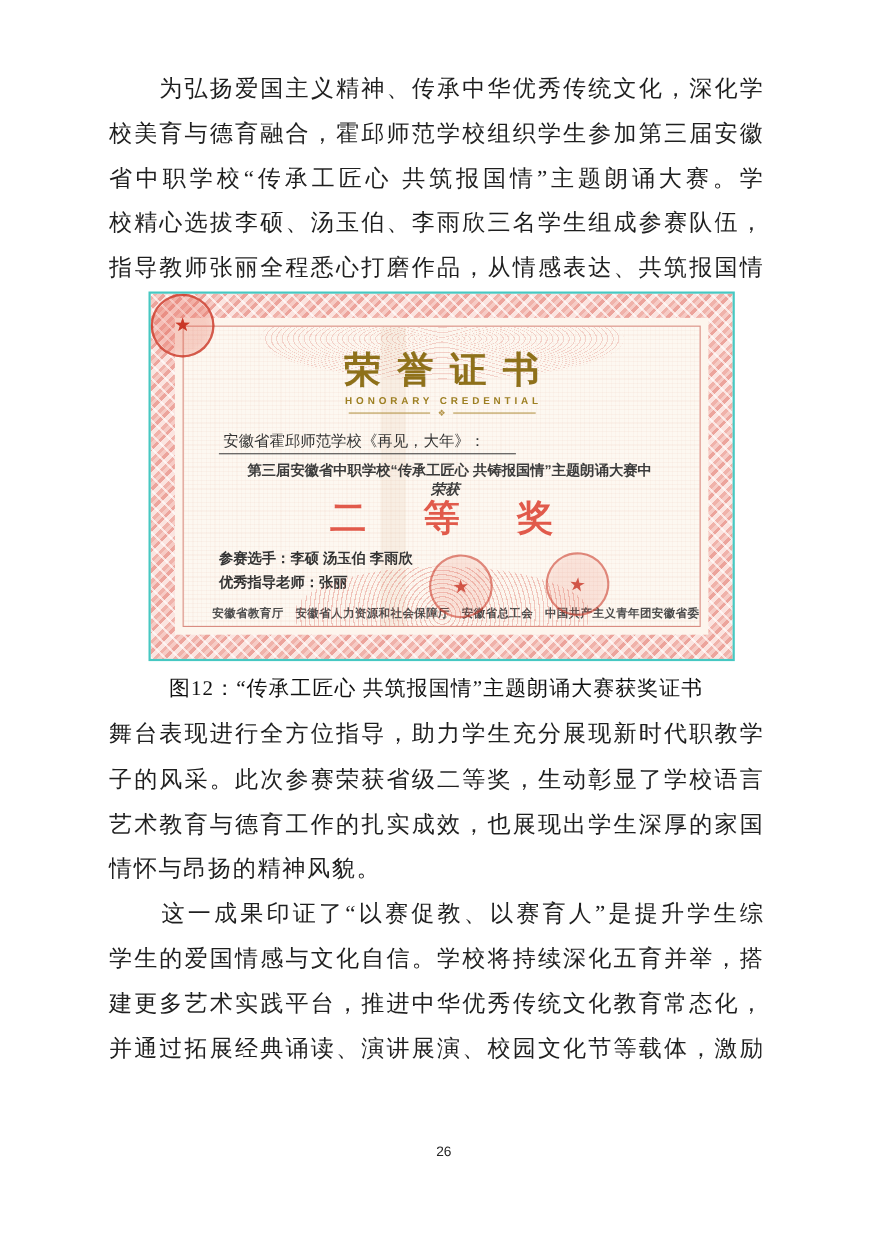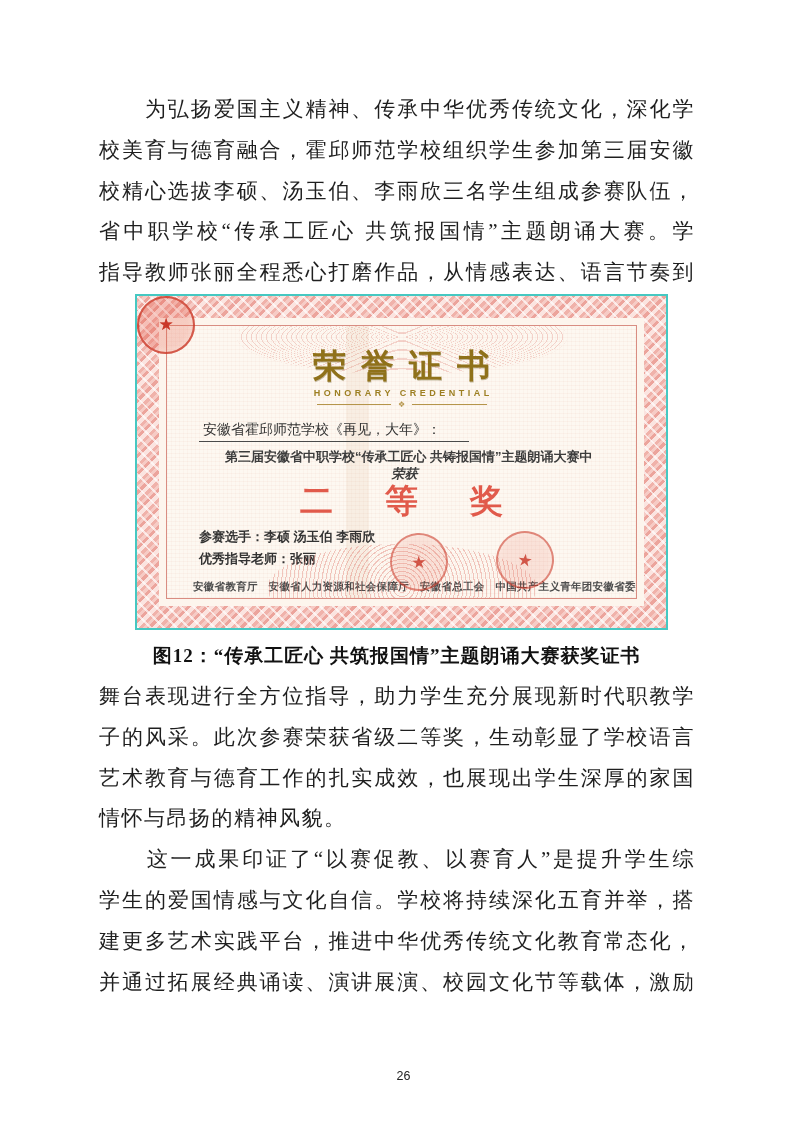--- a/index.html
+++ b/index.html
@@ -14,21 +14,20 @@
     width:793px;height:1122px;
     font-family:"Liberation Serif","DejaVu Serif",serif;
     color:#1f1f1f;
     overflow:hidden;
     position:relative;
   }
   .page{
     width:793px;height:916px;
     padding-top:60px;
     position:relative;
-    margin-top:29px;
   }
   
   .para{width:596px;margin-left:99px;}
   .line{
     height:40.8px;line-height:40.8px;
     font-size:21px;letter-spacing:1.5px;
     white-space:nowrap;
     text-align:left;
     overflow:visible;
   }
@@ -145,43 +144,43 @@
   .seal .star{
     color:rgba(198,48,32,0.78);font-size:17px;line-height:17px;
   }
   .seal:nth-of-type(1){left:69px;top:237px;transform:rotate(-8deg);}
   .seal:nth-of-type(2){left:163px;top:235px;transform:rotate(5deg);}
   .seal:nth-of-type(3){left:253px;top:237px;transform:rotate(-4deg);}
   .seal:nth-of-type(4){left:359px;top:235px;transform:rotate(7deg);}
   
   .caption{
     margin-top:13px;width:793px;text-align:center;
-    font-size:19px;font-weight:bold;letter-spacing:1px;color:#111;
+    font-size:19px;font-weight:normal;letter-spacing:1px;color:#111;
     height:26px;line-height:26px;
   }
   .paras-bottom{margin-top:7px;}
   
   .page-number{
     position:absolute;left:14px;right:0;top:1040px;text-align:center;
     font-family:"Liberation Sans","DejaVu Sans",sans-serif;
     font-size:12.5px;color:#222;
   }
 </style>
 </head>
 <body>
 
 <div class="page">
 
   <div class="paras-top">
       <div class="para">
         <div class="line jfull">　　为弘扬爱国主义精神、传承中华优秀传统文化，深化学</div>
         <div class="line jfull">校美育与德育融合，霍邱师范学校组织学生参加第三届安徽</div>
+        <div class="line jfull">省中职学校“传承工匠心 共筑报国情”主题朗诵大赛。学</div>
         <div class="line jfull">校精心选拔李硕、汤玉伯、李雨欣三名学生组成参赛队伍，</div>
-        <div class="line jfull">省中职学校“传承工匠心 共筑报国情”主题朗诵大赛。学</div>
-        <div class="line jfull">指导教师张丽全程悉心打磨作品，从情感表达、语言节奏到</div>
+        <div class="line jfull">指导教师张丽全程悉心打磨作品，从情感表达、共筑报国情</div>
       </div>
     </div>
 
   <div class="figure">
     <div class="cert-frame">
       <div class="cert-gap"></div>
       <div class="cert-inner">
         <div class="watermark-band"></div>
         <div class="cert-content">
           <div class="cert-title">荣誉证书</div>

